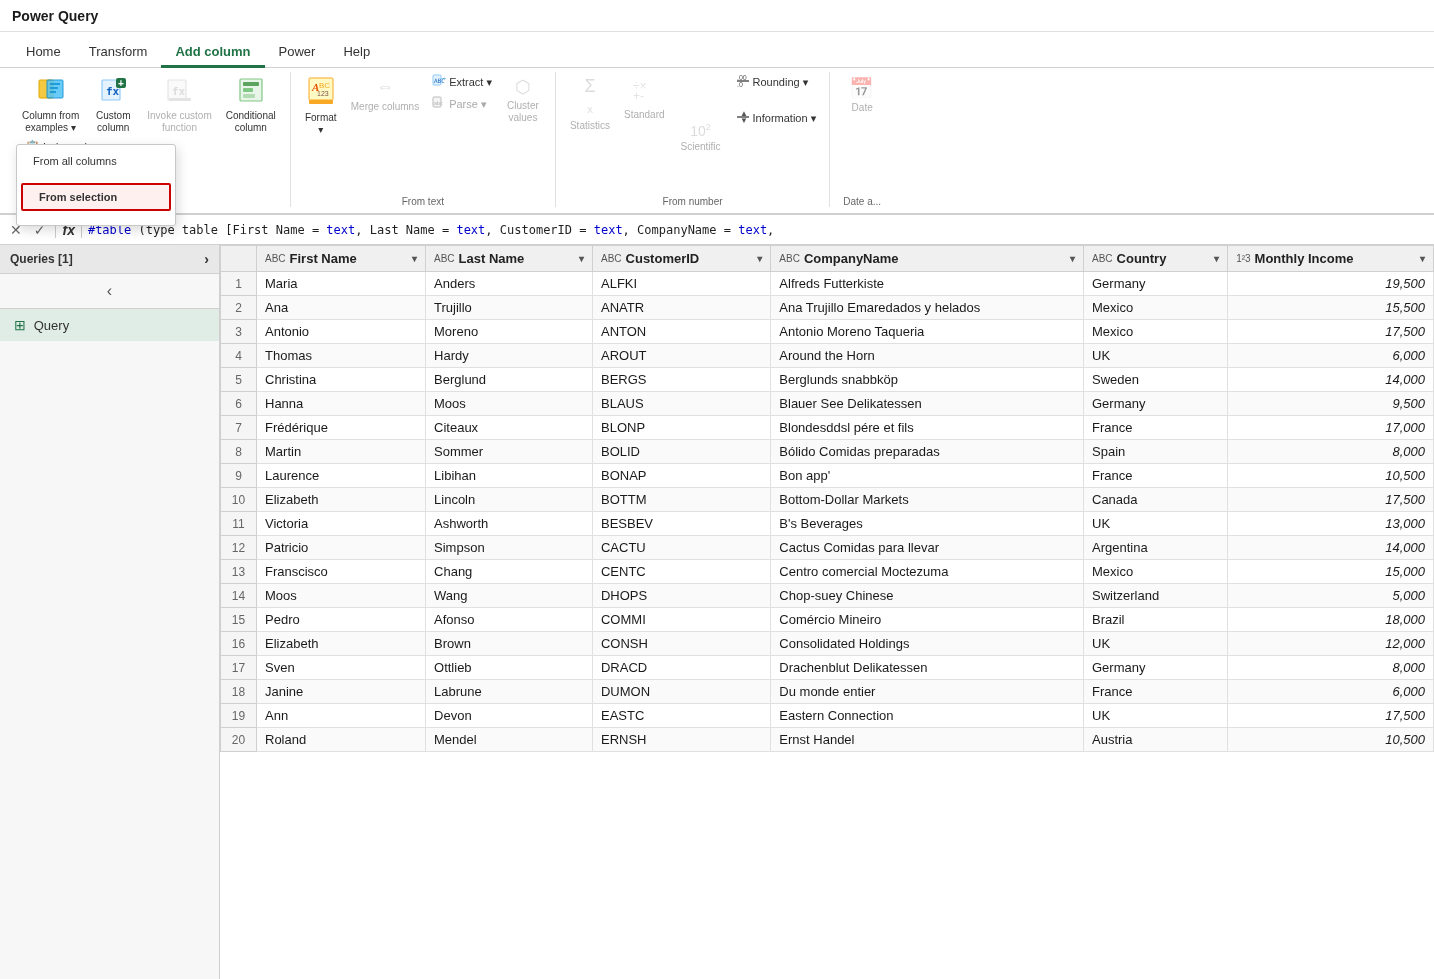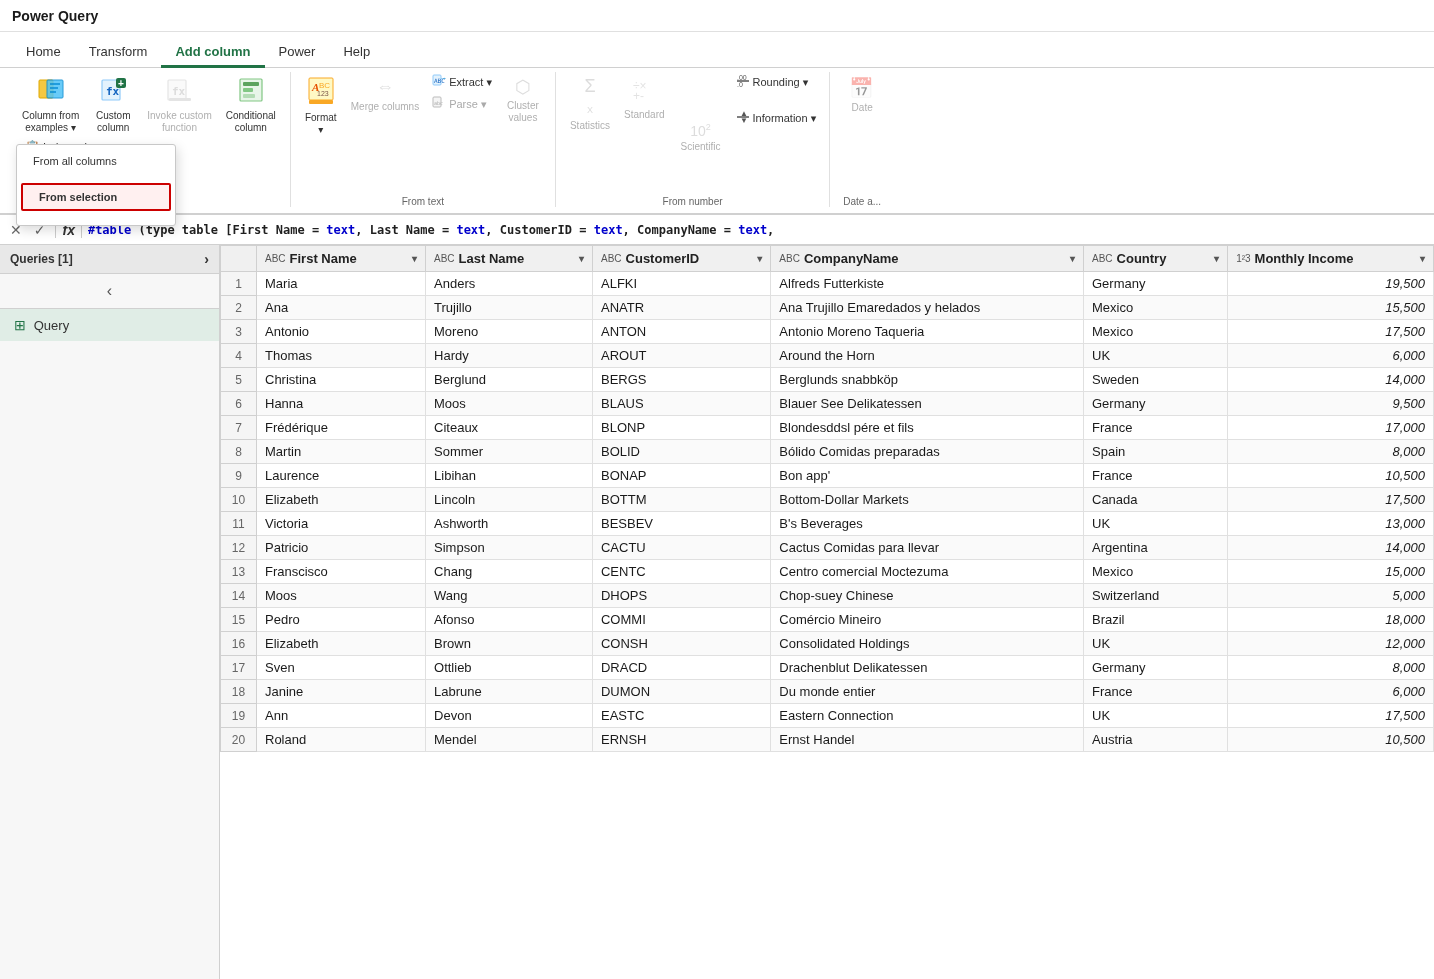--- a/index.html
+++ b/index.html
@@ -155,21 +155,20 @@
       color: #333;
       padding: 0 6px;
       border-left: 1px solid #ccc;
       border-right: 1px solid #ccc;
     }
     .formula-text {
       font-size: 12px;
       color: #1f1f1f;
       font-family: Consolas, monospace;
       flex: 1;
-      font-weight: bold;
     }
 
     
     .main-layout {
       display: flex;
       height: calc(979px - 32px - 36px - 82px - 30px);
       overflow: hidden;
     }
 
     

